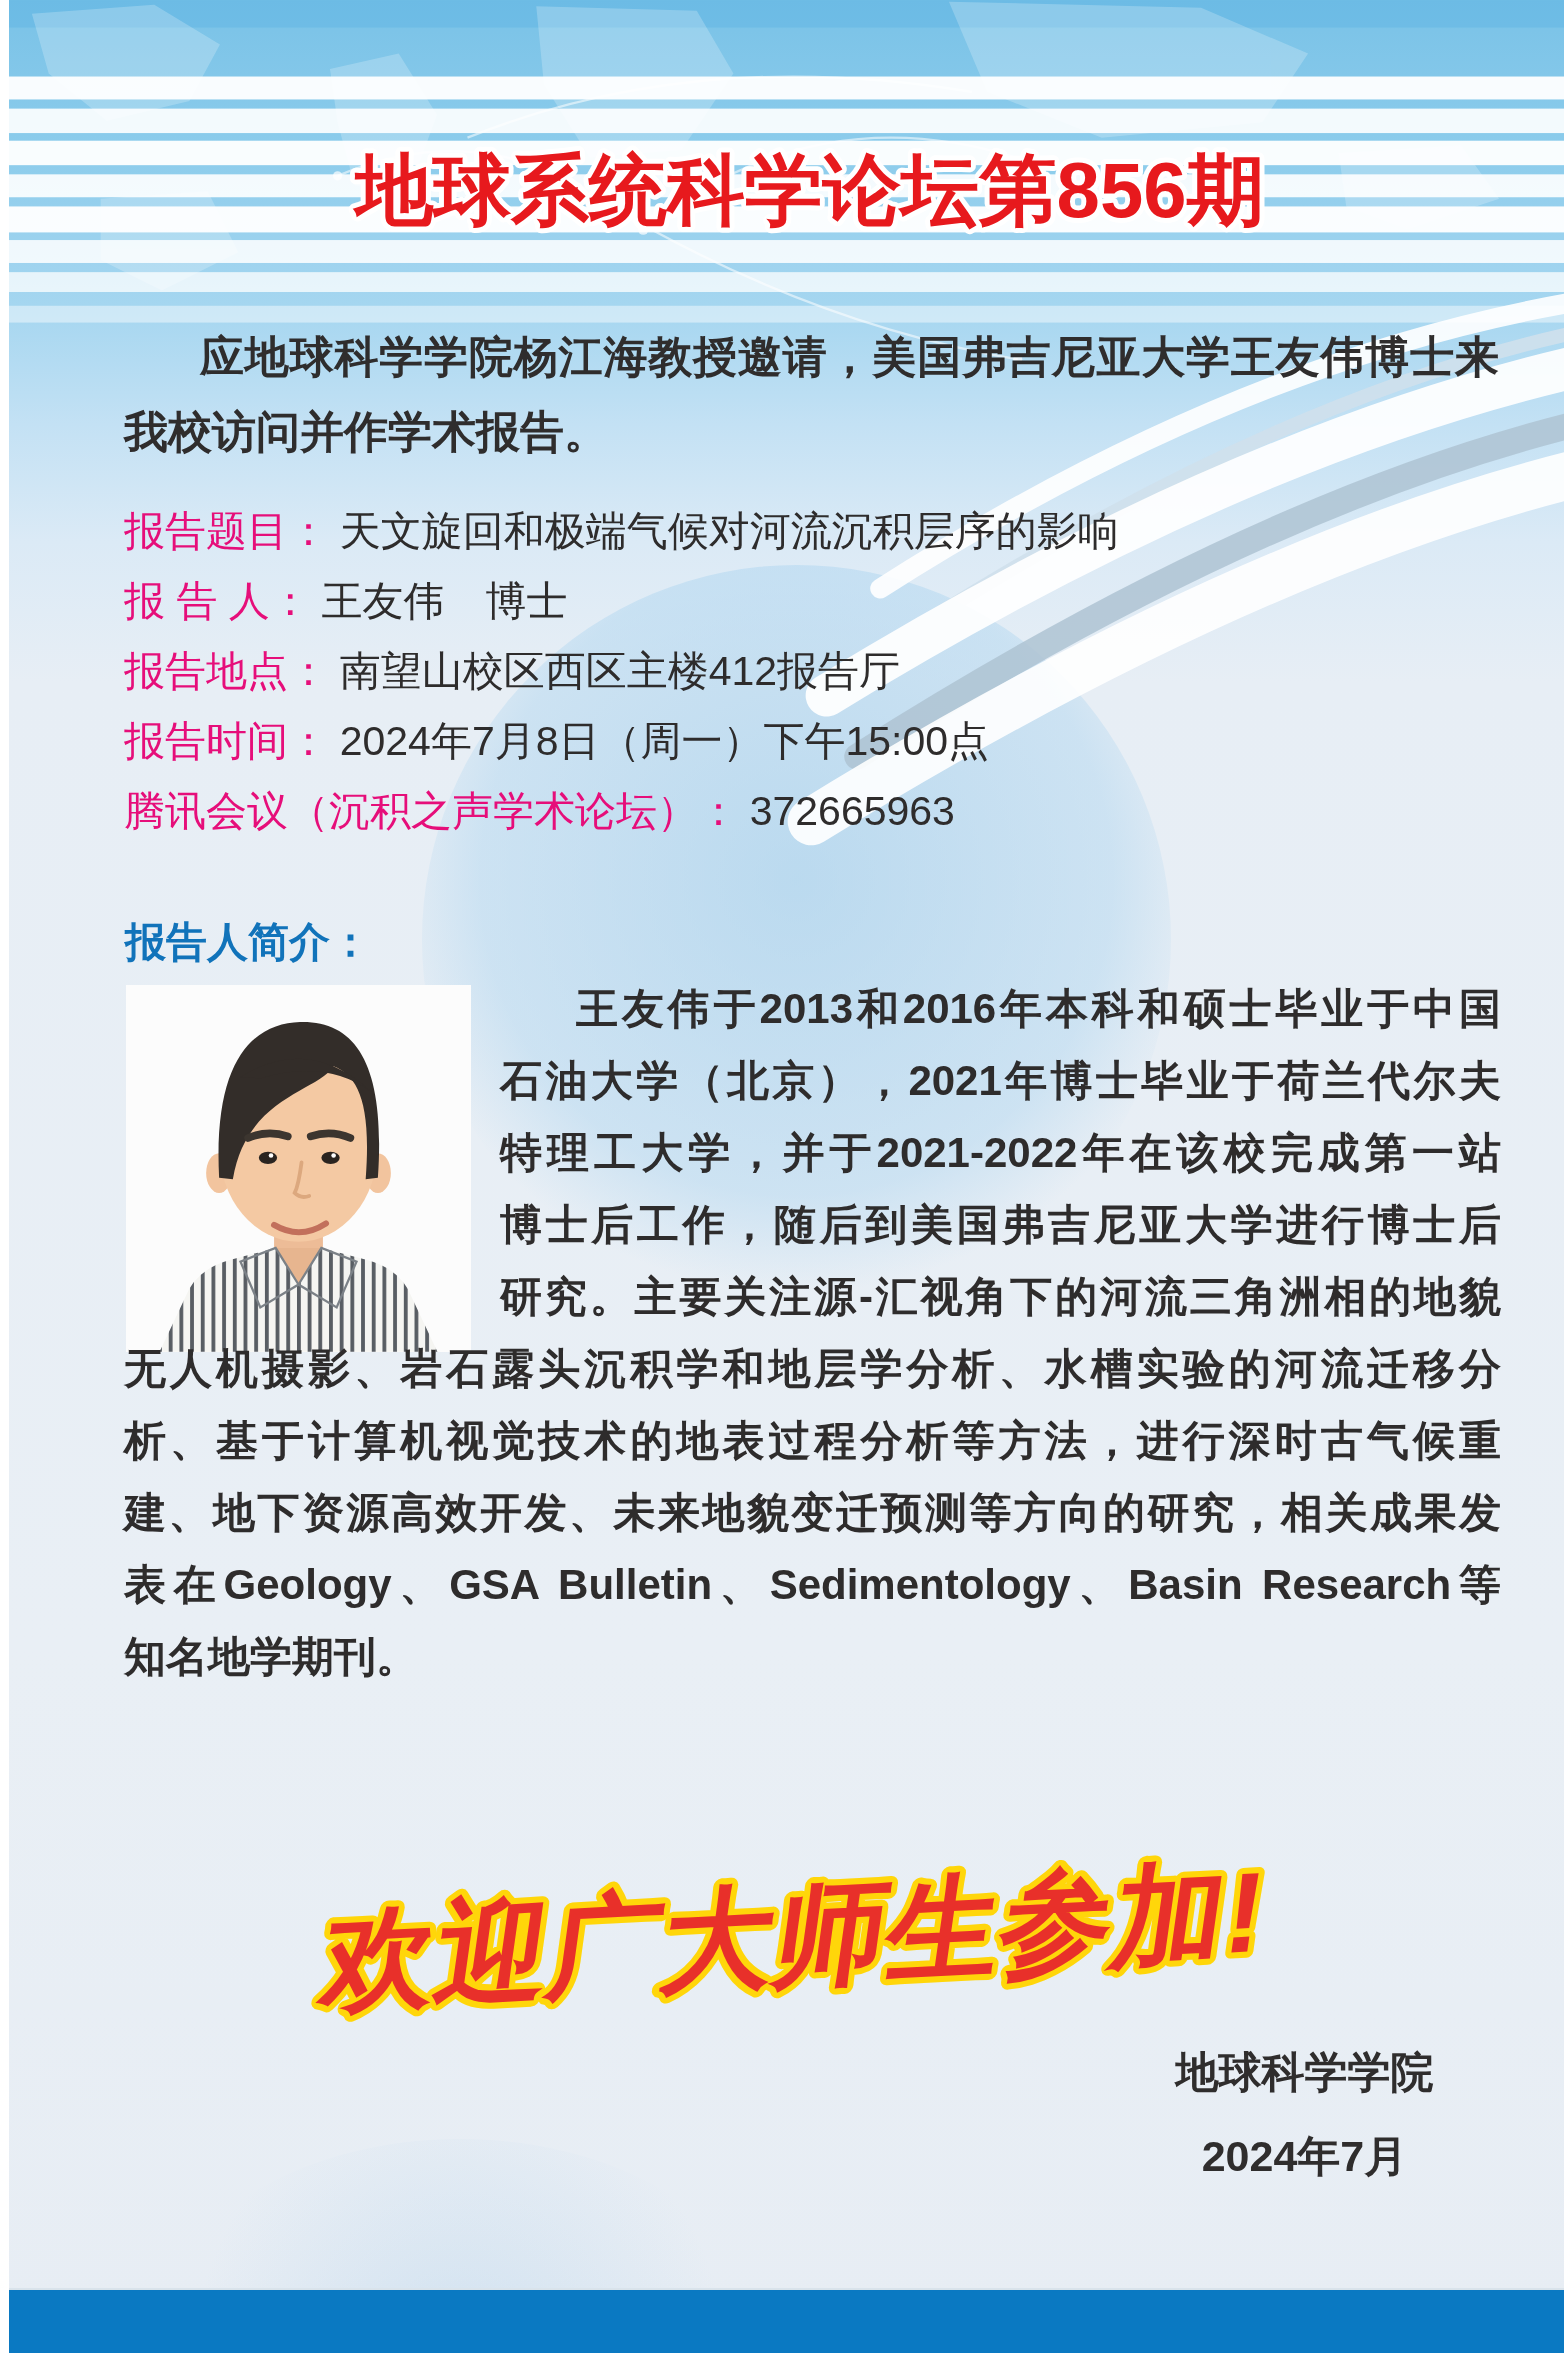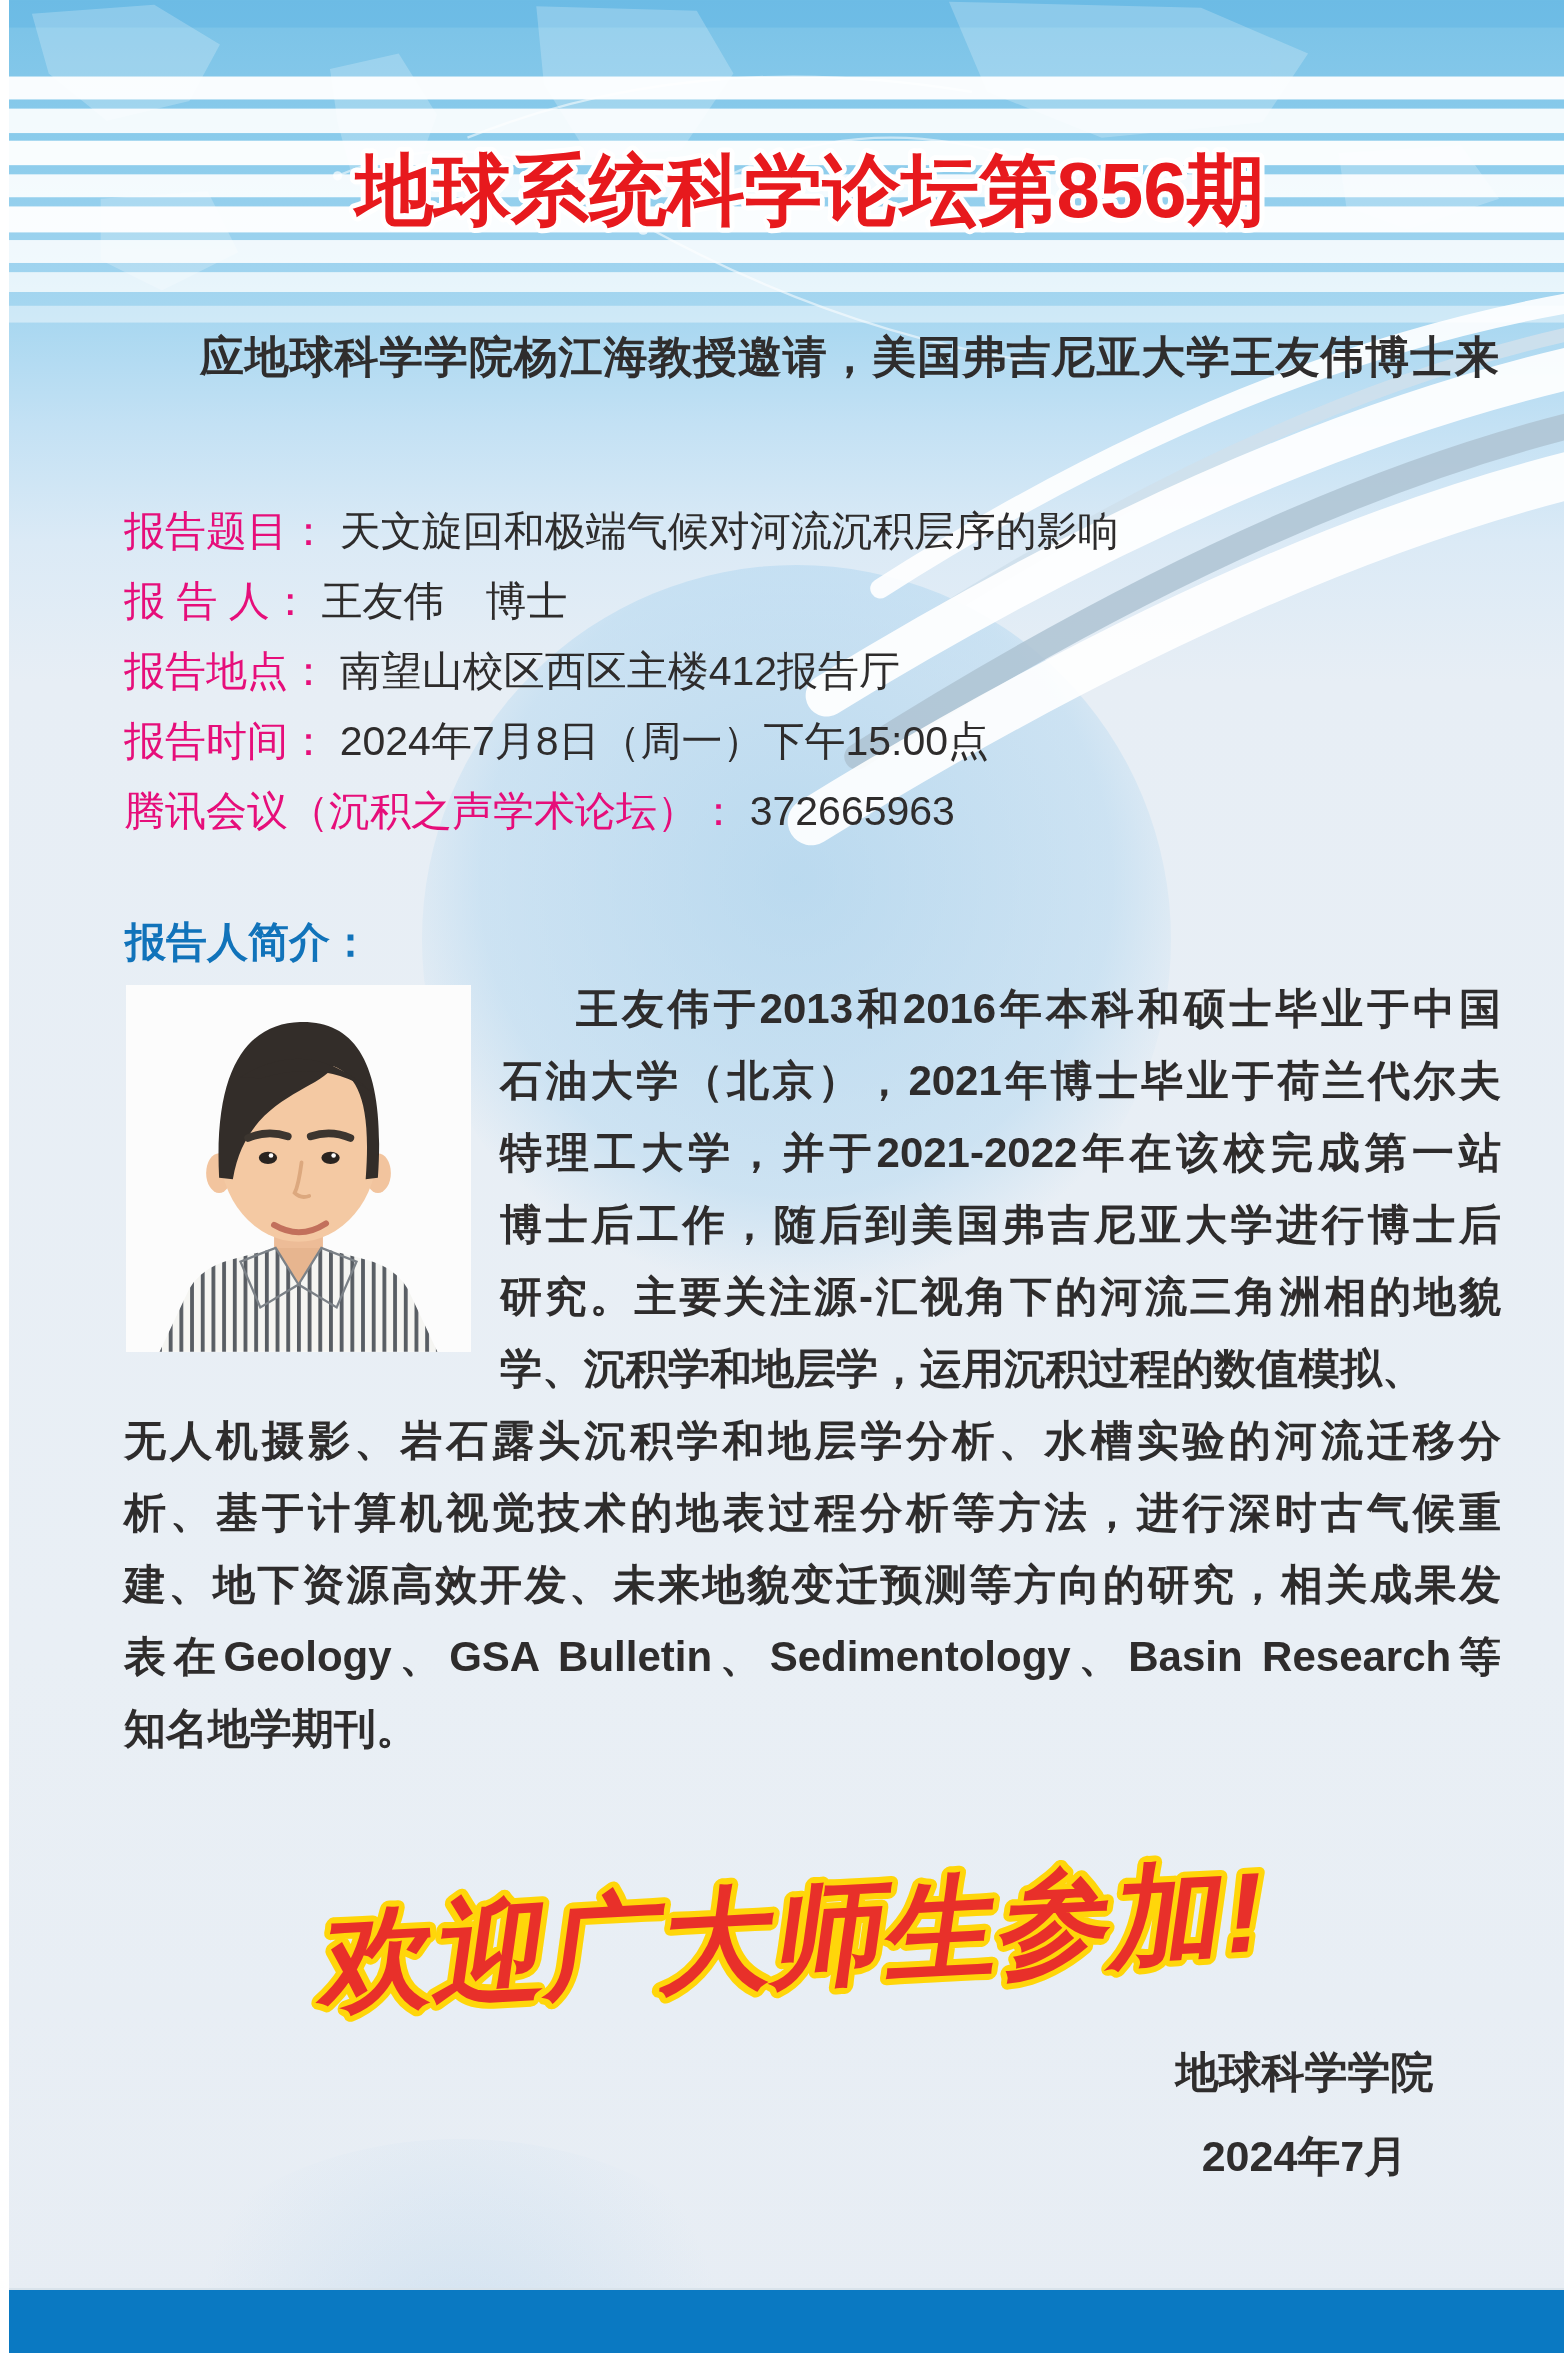--- a/index.html
+++ b/index.html
@@ -124,20 +124,21 @@
       <path d="M1050 1075 Q1610 730 2050 620" stroke="#ffffff" stroke-width="62" opacity="0.9"></path>
     </g>
   </svg>
 
   <svg class="title-svg" width="1565" height="153" viewBox="0 0 2048 200">
     <text class="title-text" x="1048" y="136" text-anchor="middle" fill="#e7191d" stroke="#ffffff" stroke-width="13" stroke-linejoin="round" paint-order="stroke">地球系统科学论坛第856期</text>
   </svg>
 
   <div class="intro">
     <div class="iline firstline jlast">应地球科学学院杨江海教授邀请，美国弗吉尼亚大学王友伟博士来</div>
+    <div class="iline">我校访问并作学术报告。</div>
   </div>
 
   <div class="details">
     <div class="drow">
       <span class="dlabel">报告题目：</span><span class="dvalue">天文旋回和极端气候对河流沉积层序的影响</span>
     </div>
     <div class="drow">
       <span class="dlabel">报 告 人：</span><span class="dvalue">王友伟　博士</span>
     </div>
     <div class="drow">
@@ -194,21 +195,20 @@
 
         <path d="M194 314 Q228 334 262 312" stroke="#c2705c" stroke-width="8" fill="none" stroke-linecap="round"></path>
       </svg>
     </div>
     <div class="bio-lines">
       <div class="bline side firstline">王友伟于2013和2016年本科和硕士毕业于中国</div>
       <div class="bline side">石油大学（北京），2021年博士毕业于荷兰代尔夫</div>
       <div class="bline side">特理工大学，并于2021-2022年在该校完成第一站</div>
       <div class="bline side">博士后工作，随后到美国弗吉尼亚大学进行博士后</div>
       <div class="bline side">研究。主要关注源-汇视角下的河流三角洲相的地貌</div>
-      <div class="bline side no-just">学、沉积学和地层学，运用沉积过程的数值模拟、</div>
       <div class="bline">无人机摄影、岩石露头沉积学和地层学分析、水槽实验的河流迁移分</div>
       <div class="bline">析、基于计算机视觉技术的地表过程分析等方法，进行深时古气候重</div>
       <div class="bline">建、地下资源高效开发、未来地貌变迁预测等方向的研究，相关成果发</div>
       <div class="bline">表在Geology、GSA Bulletin、Sedimentology、Basin Research等</div>
       <div class="bline no-just">知名地学期刊。</div>
     </div>
   </div>
 
   <svg class="welcome-svg" width="1565" height="229" viewBox="0 0 2048 300">
     <g transform="translate(1020,196) rotate(-3) skewX(-11)">

